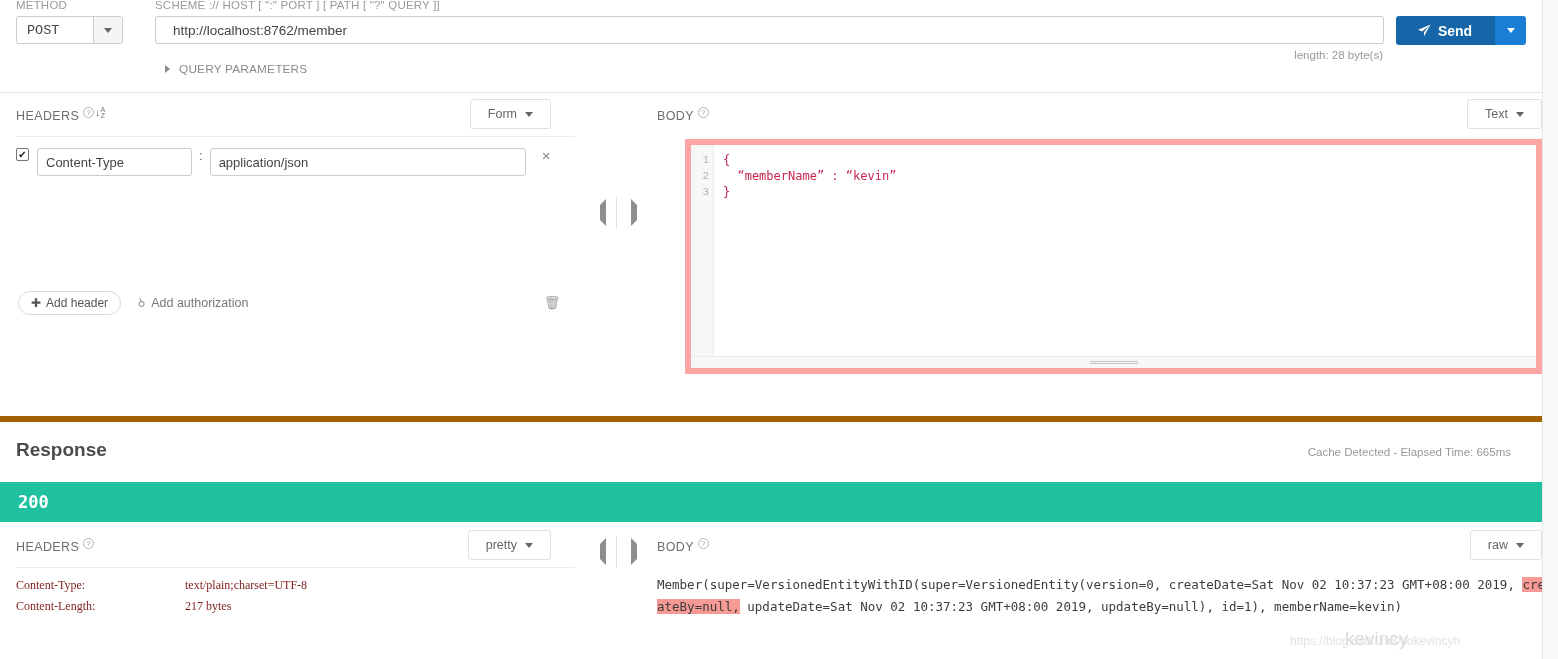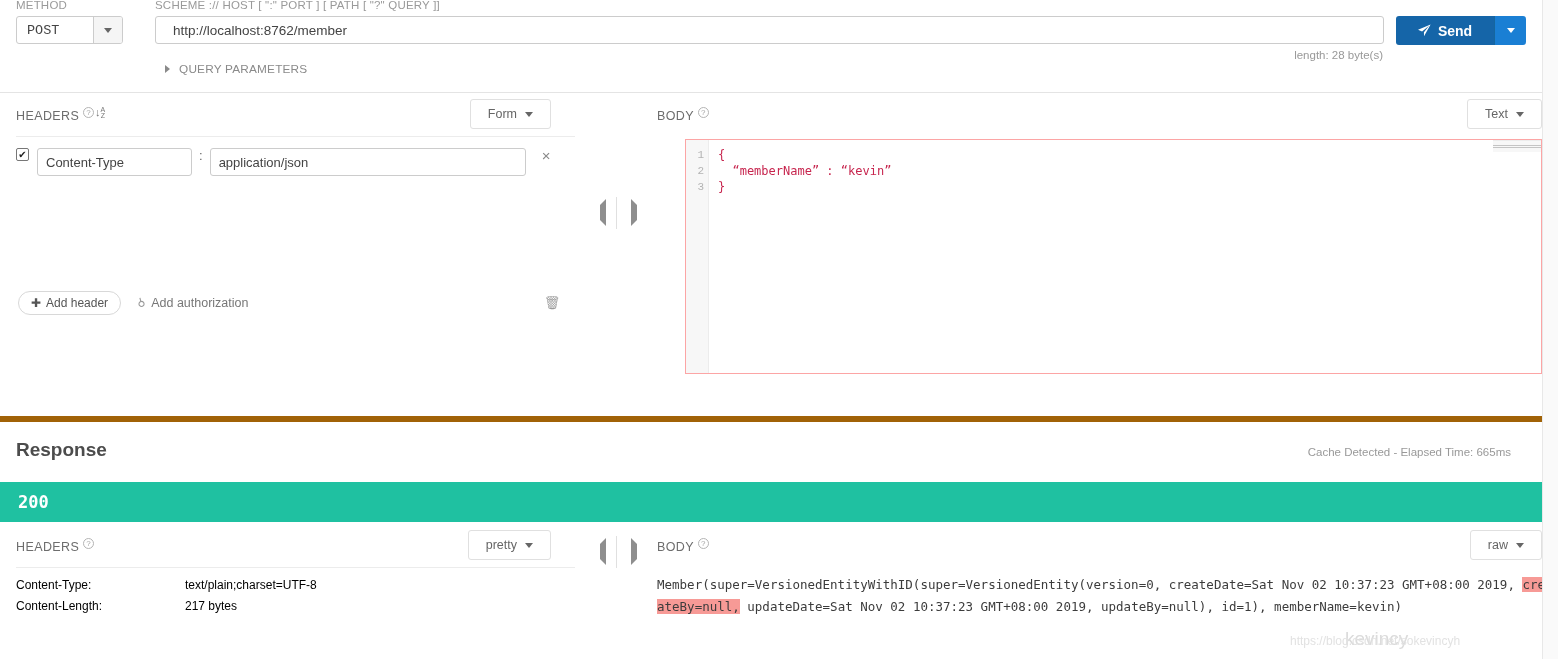--- a/index.html
+++ b/index.html
@@ -102,21 +102,21 @@
     height:24px; padding:0 12px; border:1px solid #d8d8d8; border-radius:12px; background:#fff;
     display:flex;align-items:center;gap:5px; font-size:12px; color:#555; cursor:pointer;
   }
   .add-auth { margin-left:16px; display:flex;align-items:center;gap:6px; font-size:12.5px; color:#777; cursor:pointer; }
   .key-ic { font-size:12px; color:#9a9a9a; transform: rotate(-45deg); display:inline-block;}
   .trash-left { position:absolute; left:544px; top:202px; font-size:13px; color:#9b9b9b; cursor:pointer; }
 
   
   .editor {
     position:absolute; left:65px; top:46px; right:16px; height:235px;
-    border:1px solid #fca5a5; background:#fff; display:flex; flex-direction:row;
+    border:6px solid #fca5a5; background:#fff; display:flex; flex-direction:column;
   }
   .ed-body { flex:1; display:flex; overflow:hidden; }
   .gutter {
     width:23px; background:#f7f7f7; border-right:1px solid #ececec;
     font-family:"Liberation Mono", monospace; font-size:11px; color:#b3b3b3;
     text-align:right; padding:7px 4px 0 0; line-height:16px;
   }
   .code {
     flex:1; padding:7px 0 0 9px; font-family:"DejaVu Sans Mono", monospace;
     font-size:12px; line-height:16px; color:#c7254e; white-space:pre;
@@ -140,21 +140,21 @@
   .resp-wrap { position:absolute; left:0; top:416px; width:1558px; height:227px; border-top:6px solid #a16207; background:#fff; }
   .resp-head { position:relative; height:60px; }
   .resp-title { position:absolute; left:16px; top:17px; font-size:19px; font-weight:bold; color:#4c4c4c; }
   .resp-meta { position:absolute; right:47px; top:24px; font-size:11.5px; color:#999; }
   .status-bar { position:relative; width:1542px; height:40px; background:#1fc1a1; }
   .status-code { position:absolute; left:18px; top:10px; font-size:17px; font-weight:bold; color:#fff; font-family:"DejaVu Sans Mono", monospace; }
 
   .resp-panes { position:relative; height:127px; }
   .resp-left { position:absolute; left:0; top:0; width:591px; height:127px; }
   .resp-right { position:absolute; left:620px; top:0; right:0; height:127px; }
-  .kv-list { position:absolute; left:16px; top:53px; font-family:Liberation Sans, sans-serif; font-size:12px; color:#000000; line-height:21px; }
+  .kv-list { position:absolute; left:16px; top:53px; font-family:Liberation Serif, serif; font-size:12px; color:#7f1d1d; line-height:21px; }
   .kv-row { display:flex; }
   .kv-k { width:169px; }
   .resp-body-text {
     position:absolute; left:37px; top:52px; right:6px;
     font-family:"DejaVu Sans Mono", monospace; font-size:12.5px; line-height:22px; color:#3c3c3c;
     white-space:pre-wrap; word-break:break-all;
   }
   .hl { background:#f79a96; color:#3c3c3c; }
   .watermark {
     position:absolute; left:1345px; top:628px; font-size:19px; color:#cfcfcf;

